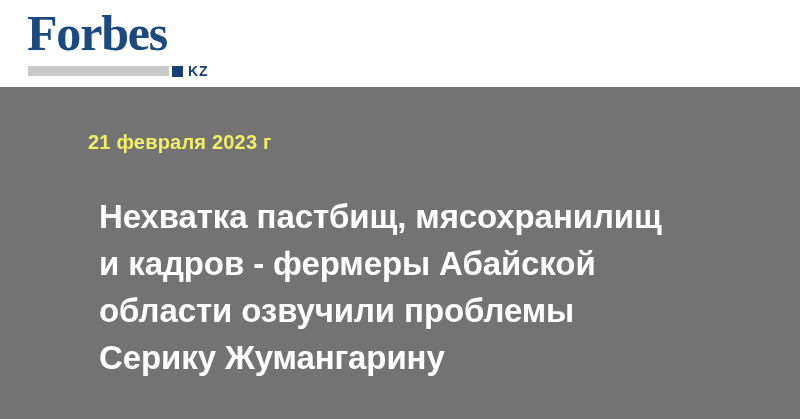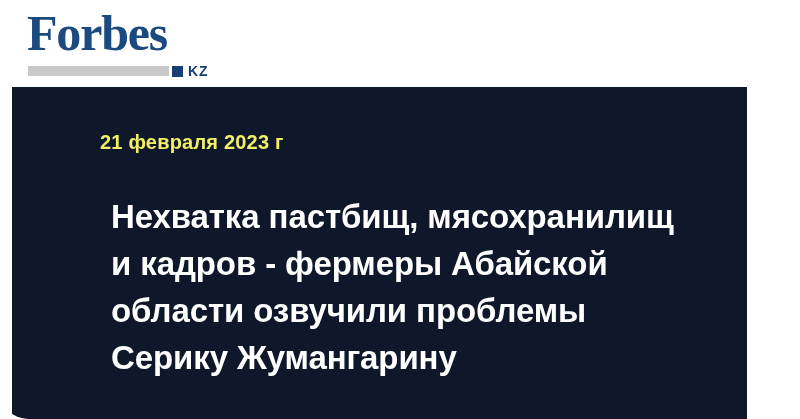--- a/index.html
+++ b/index.html
@@ -14,21 +14,20 @@
     background: #ffffff;
     font-family: "Liberation Sans", "DejaVu Sans", sans-serif;
     -webkit-font-smoothing: antialiased;
   }
 
   .card {
     position: relative;
     width: 800px;
     height: 419px;
     overflow: hidden;
-    border-radius: 28px;
   }
 
   
   .header {
     position: absolute;
     left: 0;
     top: 0;
     width: 800px;
     height: 87px;
     background: #ffffff;
@@ -82,25 +81,25 @@
     font-weight: 700;
     font-size: 14px;
     line-height: 14px;
     letter-spacing: 1px;
     color: #173f73;
   }
 
   
   .body-panel {
     position: absolute;
-    left: 12px;
+    left: 0;
     top: 87px;
-    width: 735px;
+    width: 800px;
     height: 332px;
-    background: #0f172a;
+    background: #737373;
   }
 
   .date {
     position: absolute;
     left: 88px;
     top: 43px;
     font-size: 20px;
     font-weight: 700;
     line-height: 24px;
     color: #f2ef66;

